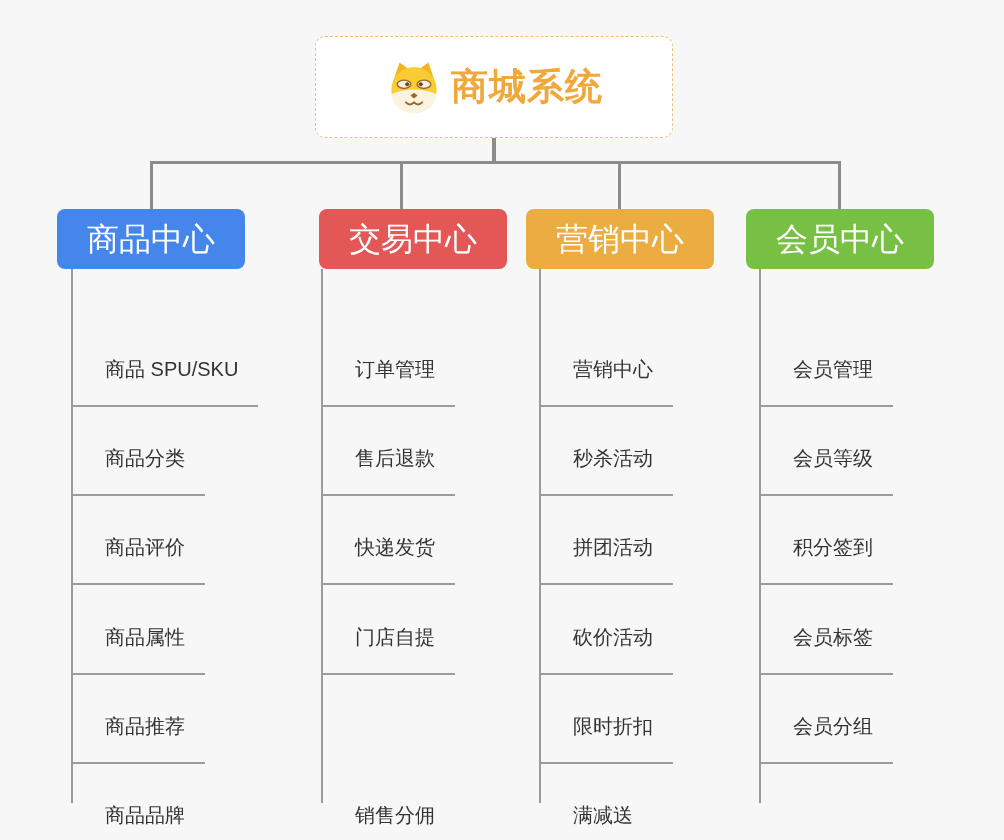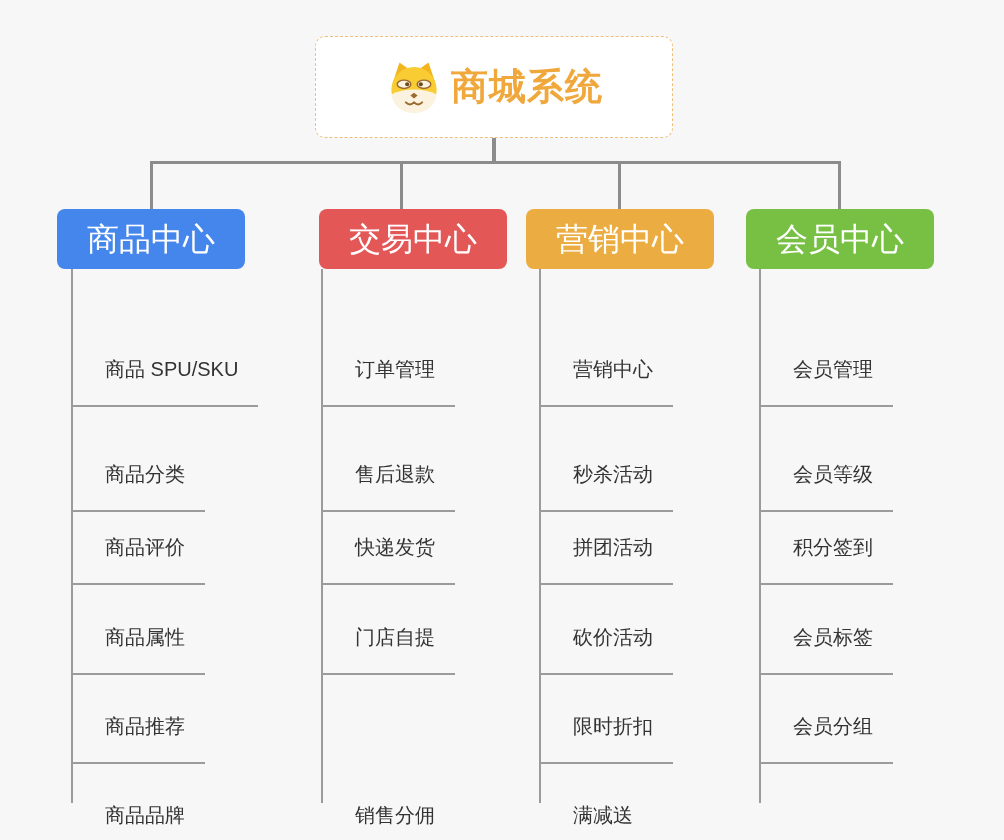--- a/index.html
+++ b/index.html
@@ -82,21 +82,21 @@
     font-size: 20px;
     color: #333333;
     white-space: nowrap;
     margin-top: 39px;
   }
   .leaf.c0 { left: 71px; }
   .leaf.c1 { left: 321px; }
   .leaf.c2 { left: 539px; }
   .leaf.c3 { left: 759px; }
   .leaf.r0 { top: 315px; }
-  .leaf.r1 { top: 420px; }
+  .leaf.r1 { top: 404px; }
   .leaf.r2 { top: 493px; }
   .leaf.r3 { top: 583px; }
   .leaf.r4 { top: 672px; }
   .leaf.r5 { top: 761px; }
 </style>
 </head>
 <body>
 
 <div class="canvas" style="background: rgb(247, 247, 247);">
 

